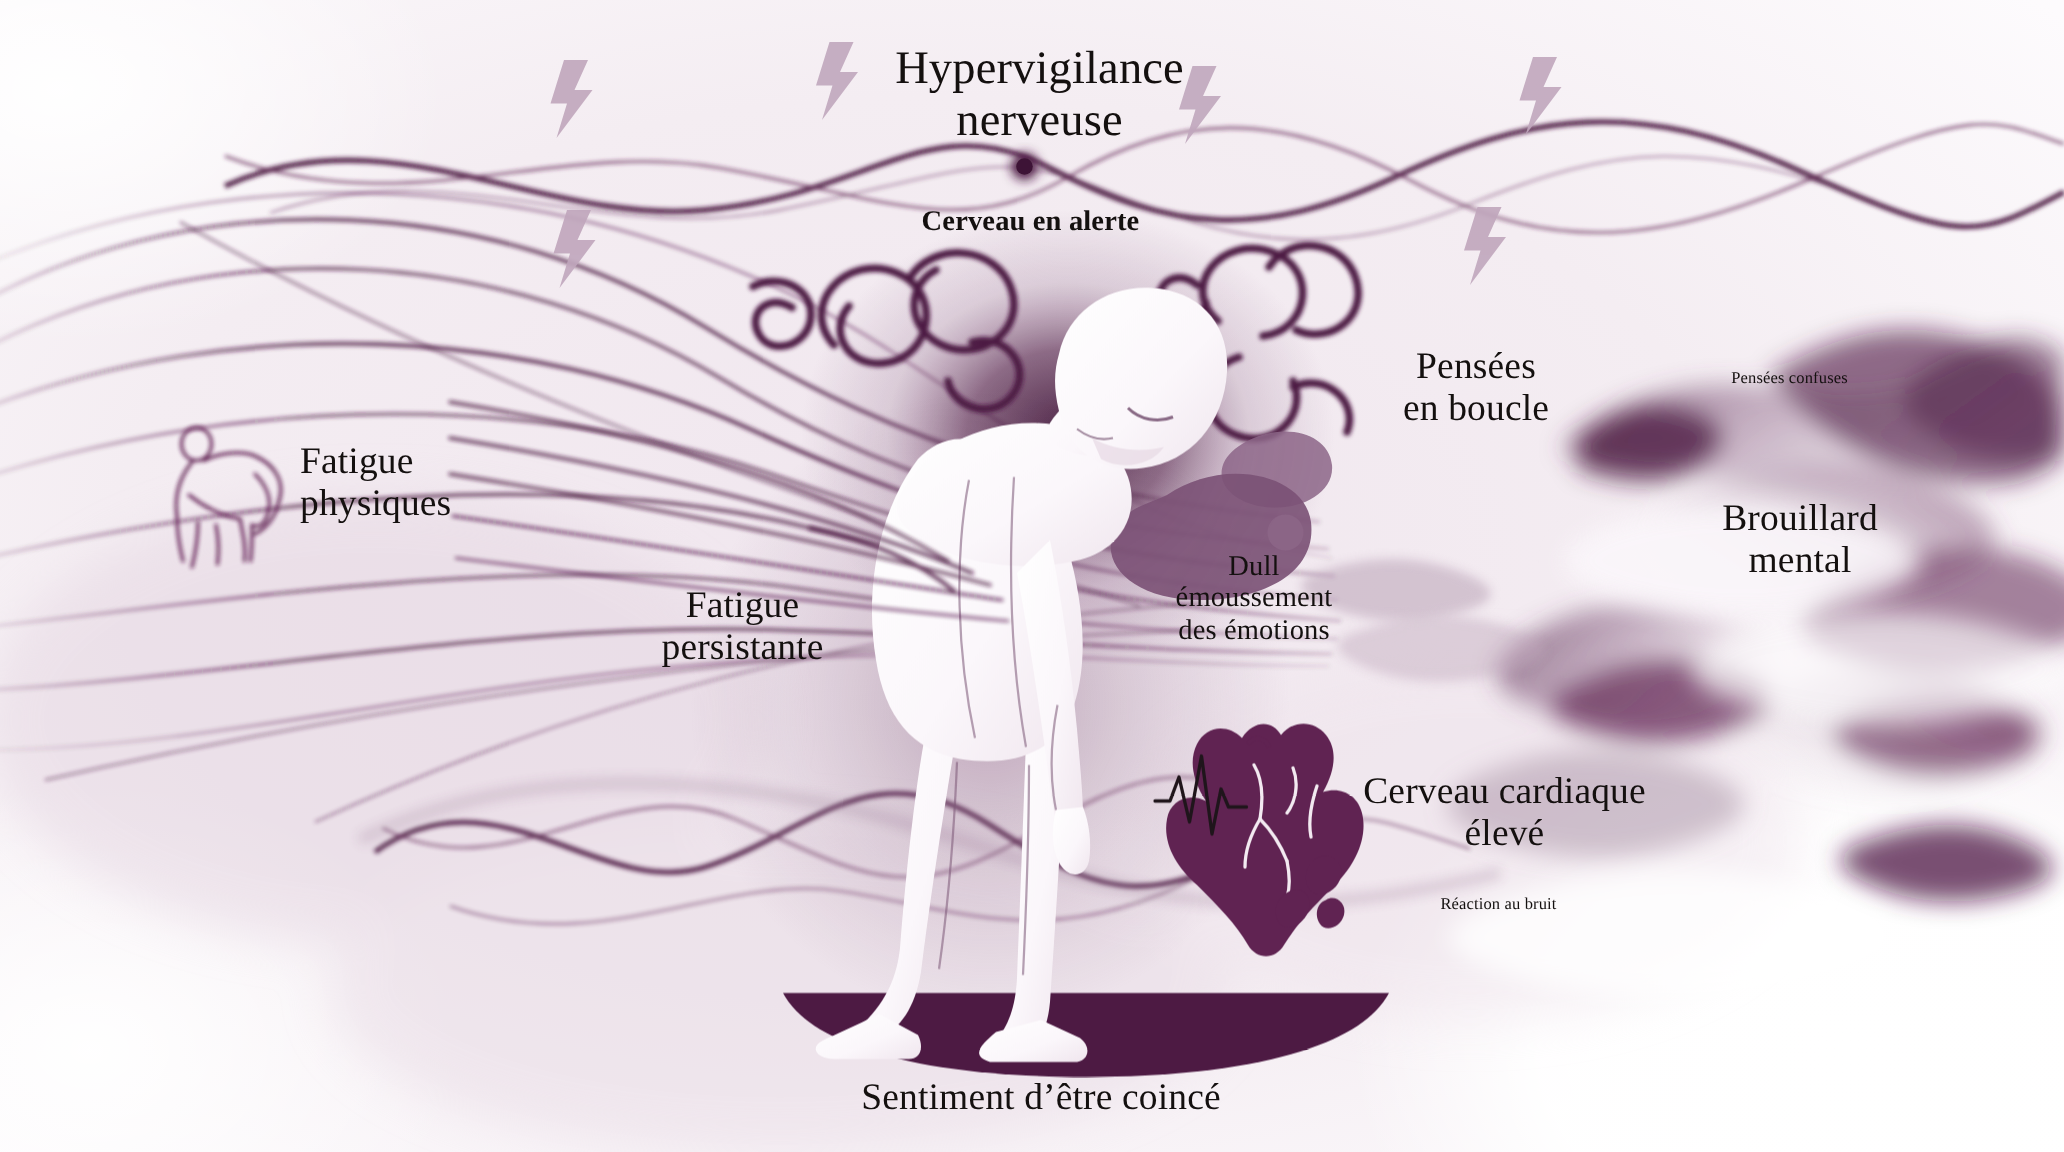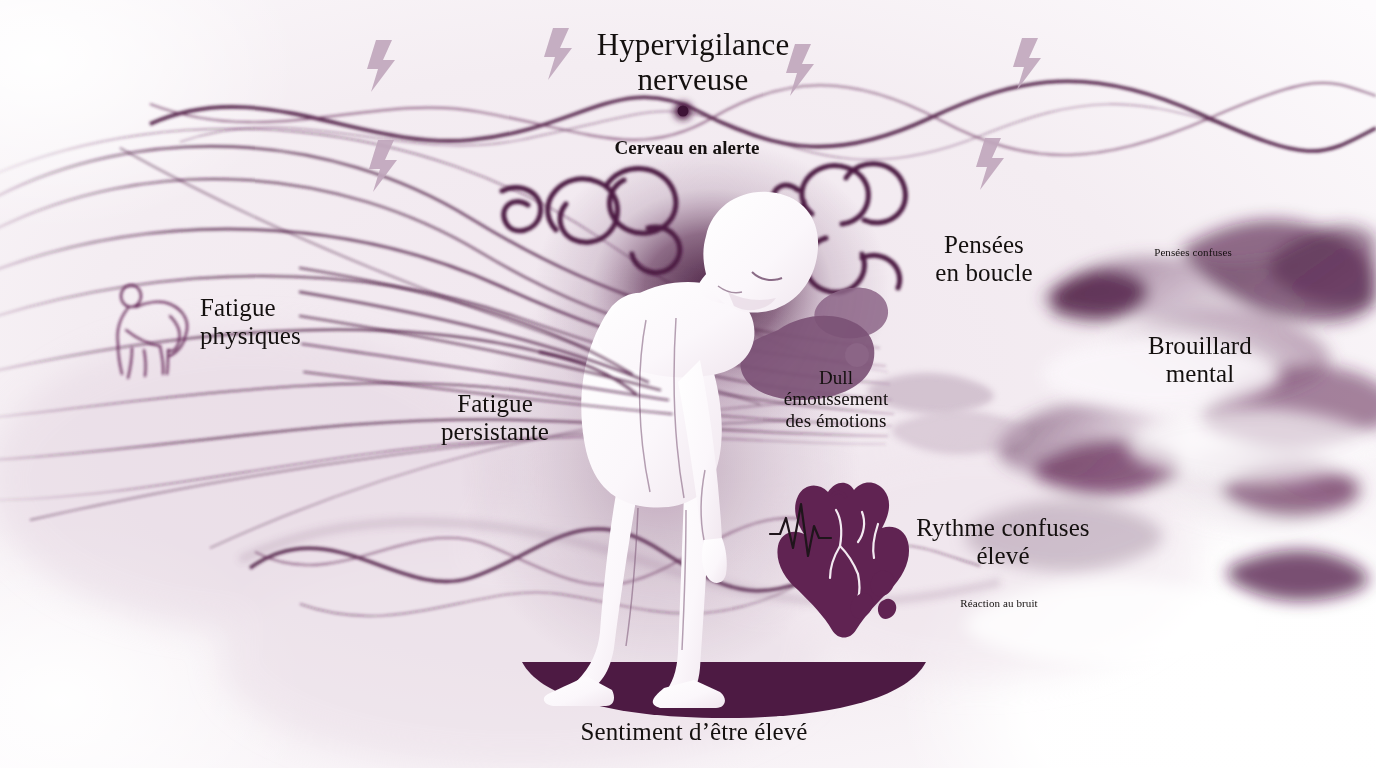--- a/index.html
+++ b/index.html
@@ -300,21 +300,21 @@
   <div class="lbl l mid" style="left:200px; top:294px;">Fatigue
 physiques</div>
 
   <div class="lbl c mid" style="left:495px; top:390px;">Fatigue
 persistante</div>
 
   <div class="lbl c sml" style="left:836px; top:367px;">Dull
 émoussement
 des émotions</div>
 
-  <div class="lbl c mid" style="left:1003px; top:514px;">Rythme confuses
+  <div class="lbl c mid" style="left:1003px; top:514px;">Cerveau cardiaque
 élevé</div>
 
   <div class="lbl c xsml" style="left:999px; top:597px;">Réaction au bruit</div>
 
 
-  <div class="lbl c mid" style="left:694px; top:718px;">Sentiment d’être élevé</div>
+  <div class="lbl c mid" style="left:694px; top:718px;">Sentiment d’être coincé</div>
 
 </div>
 
 </body></html>

